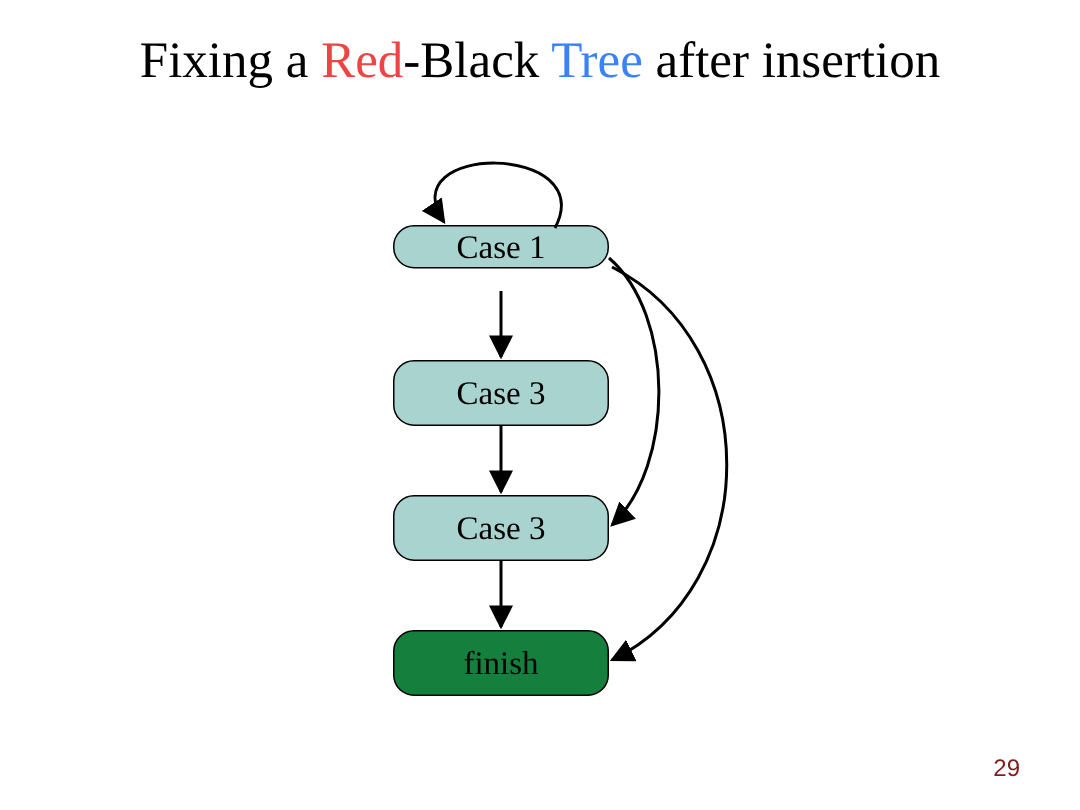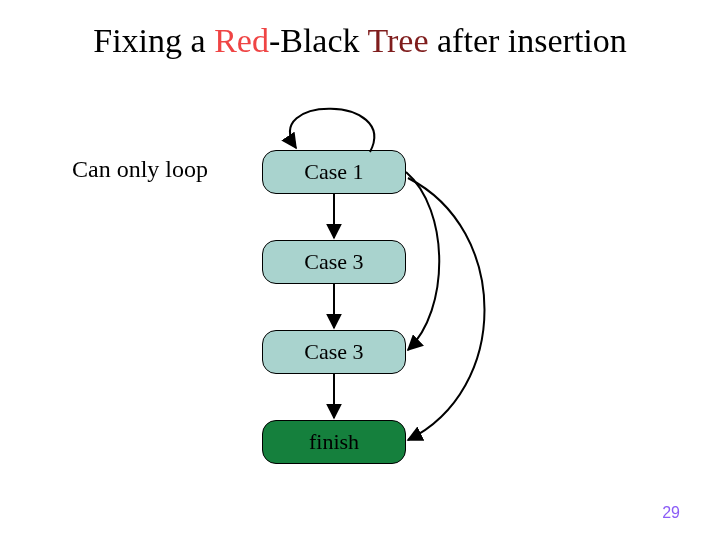--- a/index.html
+++ b/index.html
@@ -17,21 +17,21 @@
     position: absolute;
     top: 22px;
     left: 0;
     width: 720px;
     text-align: center;
     font-size: 34px;
     line-height: 1.1;
     white-space: nowrap;
   }
   .title .w-red { color: #ef4444; }
-  .title .w-tree { color: #7f1d1d; }
+  .title .w-tree { color: #3b82f6; }
   .sidenote {
     position: absolute;
     font-size: 24px;
     line-height: 1.2;
     text-align: center;
   }
   .node {
     position: absolute;
     box-sizing: border-box;
     border: 1.5px solid #000;
@@ -48,35 +48,34 @@
     top: 0; left: 0;
     width: 720px; height: 540px;
     pointer-events: none;
   }
   .slidenum {
     position: absolute;
     right: 40px;
     bottom: 18px;
     font-size: 16px;
     font-family: Arial, Helvetica, sans-serif;
-    color: #8b5cf6;
+    color: #7f1d1d;
   }
 </style>
 </head>
 <body>
 
 <div class="title">
   <span>Fixing a </span><span class="w-red">Red</span><span>-</span><span>Black</span><span> </span><span class="w-tree">Tree</span><span> after insertion</span>
 </div>
 
 <div class="sidenote" style="left:50px; top:155px; width:180px;">
-  <div>Can only loop</div>
 </div>
 
-<div class="node teal" style="left:262px; top:150px; width:144px; height:44px;">
+<div class="node teal" style="left:262px; top:150px; width:144px; height:29px;">
   <span>Case 1</span>
 </div>
 <div class="node teal" style="left:262px; top:240px; width:144px; height:44px;">
   <span>Case 3</span>
 </div>
 <div class="node teal" style="left:262px; top:330px; width:144px; height:44px;">
   <span>Case 3</span>
 </div>
 <div class="node gray" style="left:262px; top:420px; width:144px; height:44px;">
   <span>finish</span>

